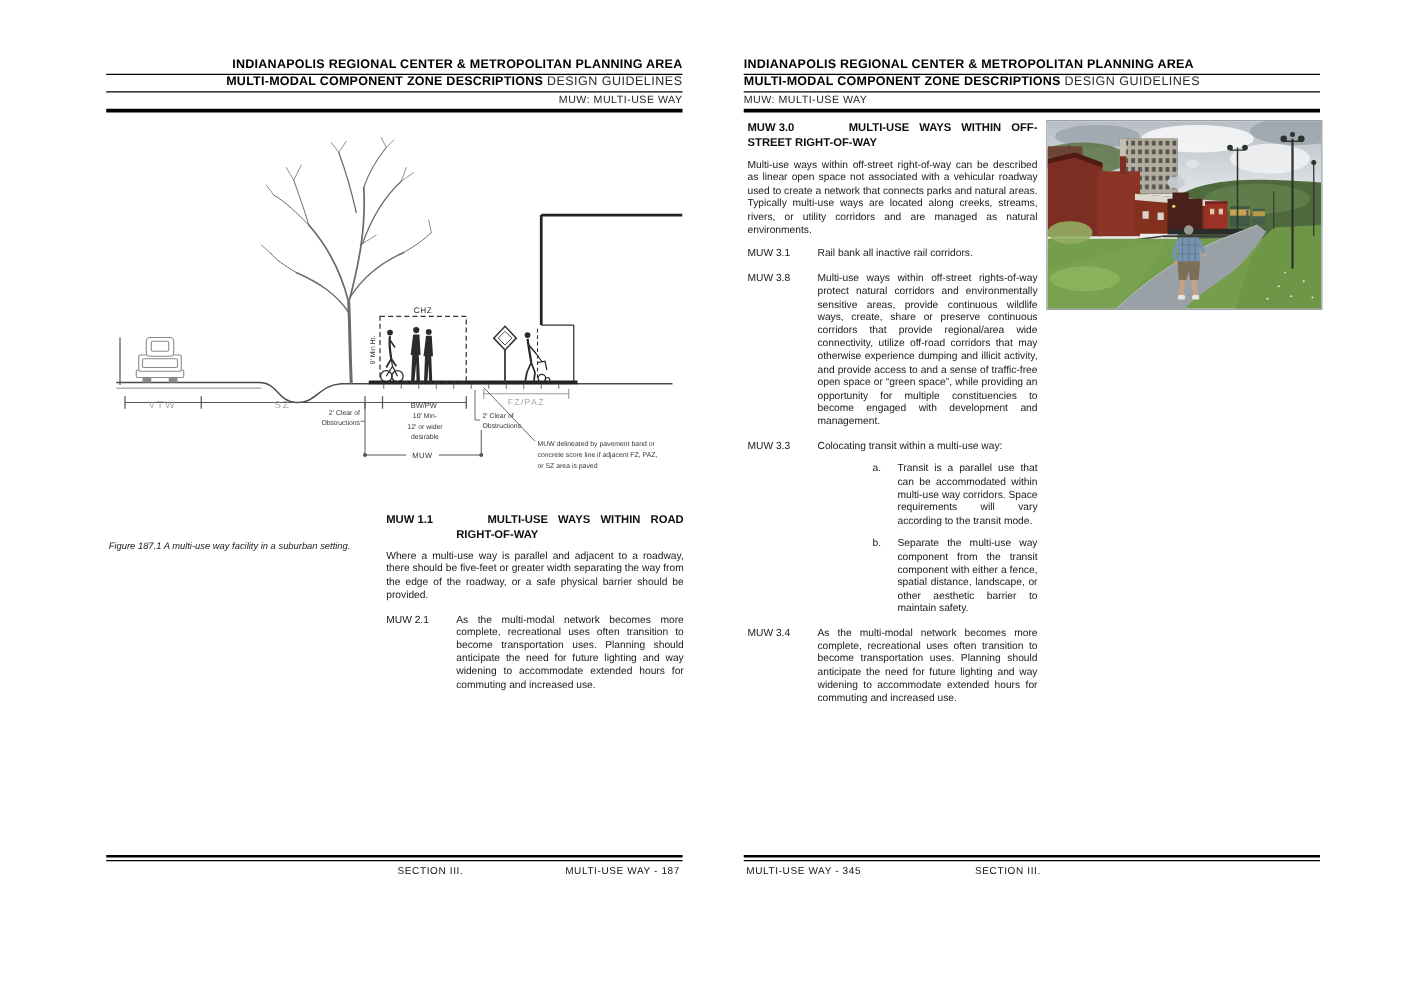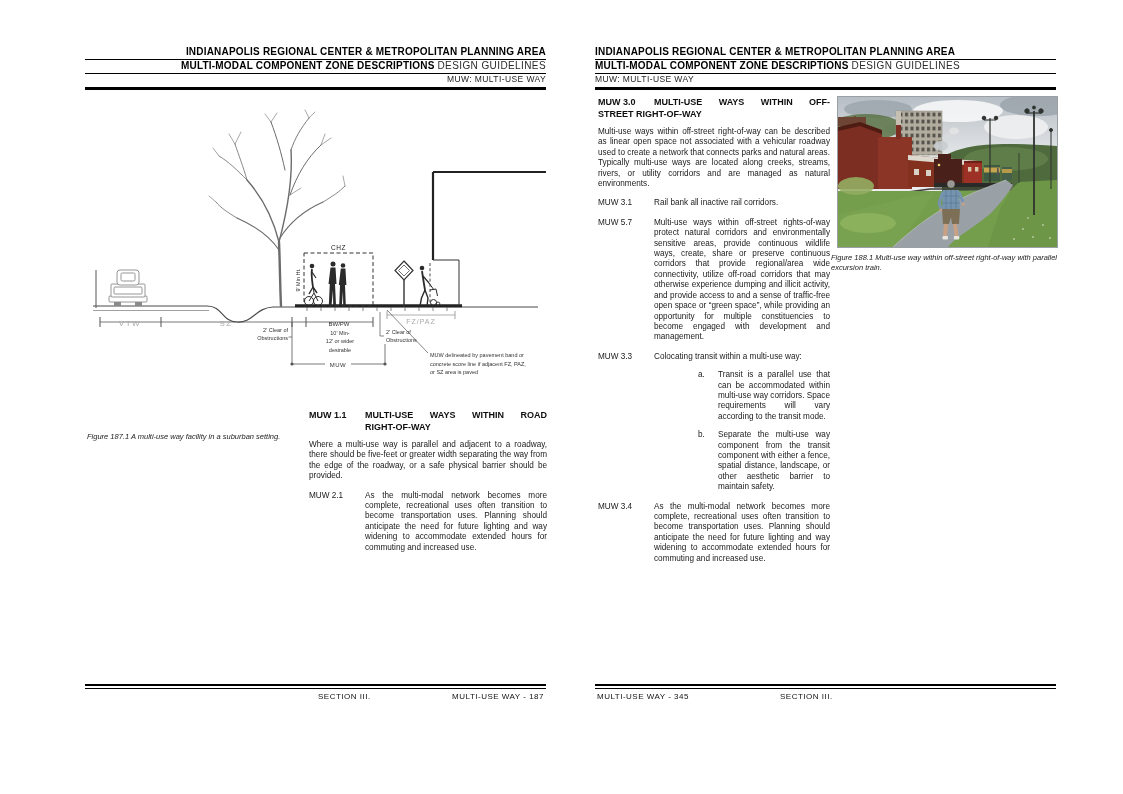--- a/index.html
+++ b/index.html
@@ -16,21 +16,21 @@
   .hl3{font-size:8.5px;line-height:11px;color:#1d1d1d;letter-spacing:.4px;}
   .ta-r{text-align:right;}
   .ta-l{text-align:left;}
   .hrule{border-top:1px solid #000;margin-top:1px;}
   .hrule-thick{border-top:3px solid #000;margin-top:2px;}
 
   
   .col{position:absolute;font-size:8.2px;line-height:10.4px;}
   .col-187{left:224px;top:410px;width:238px;}
   .col-188{left:3px;top:97px;width:232px;}
-  .sec-h1{display:flex;font-weight:bold;font-size:9px;line-height:11.5px;color:#0e0e0e;}
+  .sec-h1{display:flex;font-weight:bold;font-size:9px;line-height:11.5px;color:#0e0e0e;gap:25px;}
   .sec-num{width:56px;flex-shrink:0;}
   .sec-t1{flex:1;text-align:justify;text-align-last:justify;}
   .sec-l2{font-weight:bold;font-size:9px;line-height:11.5px;text-align:left;margin-bottom:7px;color:#0e0e0e;}
   .sec-l2.indent{margin-left:56px;}
   .para{text-align:justify;}
   .item{display:flex;margin-top:9px;}
   .item-num{width:56px;flex-shrink:0;}
   .item-body{flex:1;text-align:justify;}
   .sub{display:flex;margin-top:8px;margin-left:100px;}
   .sub-letter{width:20px;flex-shrink:0;}
@@ -266,21 +266,21 @@
         <span class="sec-t1">MULTI-USE WAYS WITHIN OFF-</span>
       </div>
       <div class="sec-l2">STREET RIGHT-OF-WAY</div>
       <div class="para">Multi-use ways within off-street right-of-way can be described as linear open space not associated with a vehicular roadway used to create a network that connects parks and natural areas.  Typically multi-use ways are located along creeks, streams, rivers, or utility corridors and are managed as natural environments.</div>
 
       <div class="item">
         <span class="item-num">MUW 3.1</span>
         <span class="item-body">Rail bank all inactive rail corridors.</span>
       </div>
       <div class="item">
-        <span class="item-num">MUW 5.7</span>
+        <span class="item-num">MUW 3.8</span>
         <span class="item-body">Multi-use ways within off-street rights-of-way protect natural corridors and environmentally sensitive areas, provide continuous wildlife ways, create, share or preserve continuous corridors that provide regional/area wide connectivity, utilize off-road corridors that may otherwise experience dumping and illicit activity, and provide access to and a sense of traffic-free open space or “green space”, while providing an opportunity for multiple constituencies to become engaged with development and management.</span>
       </div>
       <div class="item">
         <span class="item-num">MUW 3.3</span>
         <span class="item-body">Colocating transit within a multi-use way:</span>
       </div>
       <div class="sub">
         <span class="sub-letter">a.</span>
         <span class="sub-body">Transit is a parallel use that can be accommodated within multi-use way corridors.  Space requirements will vary according to the transit mode.</span>
       </div>
@@ -412,21 +412,20 @@
             <path d="M104 112 L122 112 L121 127 L114 127 L113 120 L111 127 L105 127 Z" fill="#7d6f56"></path>
             <line x1="108" y1="127" x2="107" y2="139" stroke="#c8a184" stroke-width="4"></line>
             <line x1="117" y1="127" x2="118.5" y2="139" stroke="#c8a184" stroke-width="4"></line>
             <rect x="104.5" y="139" width="5.5" height="3.5" rx="1" fill="#e8e6e0"></rect>
             <rect x="115.8" y="139" width="5.5" height="3.5" rx="1" fill="#e8e6e0"></rect>
           </g>
         </g>
       </svg>
     </div>
 
-    <div class="fig-cap cap-188">Figure 188.1 Multi-use way within off-street right-of-way with parallel excursion train.</div>
 
     <div class="pg-footer">
       <div class="frule"></div>
       <div class="frow">
         <span class="f-abs" style="left:2px;">MULTI-USE WAY - 345</span>
         <span class="f-abs" style="left:185px;">SECTION III.</span>
       </div>
     </div>
   </div>
 </div>

